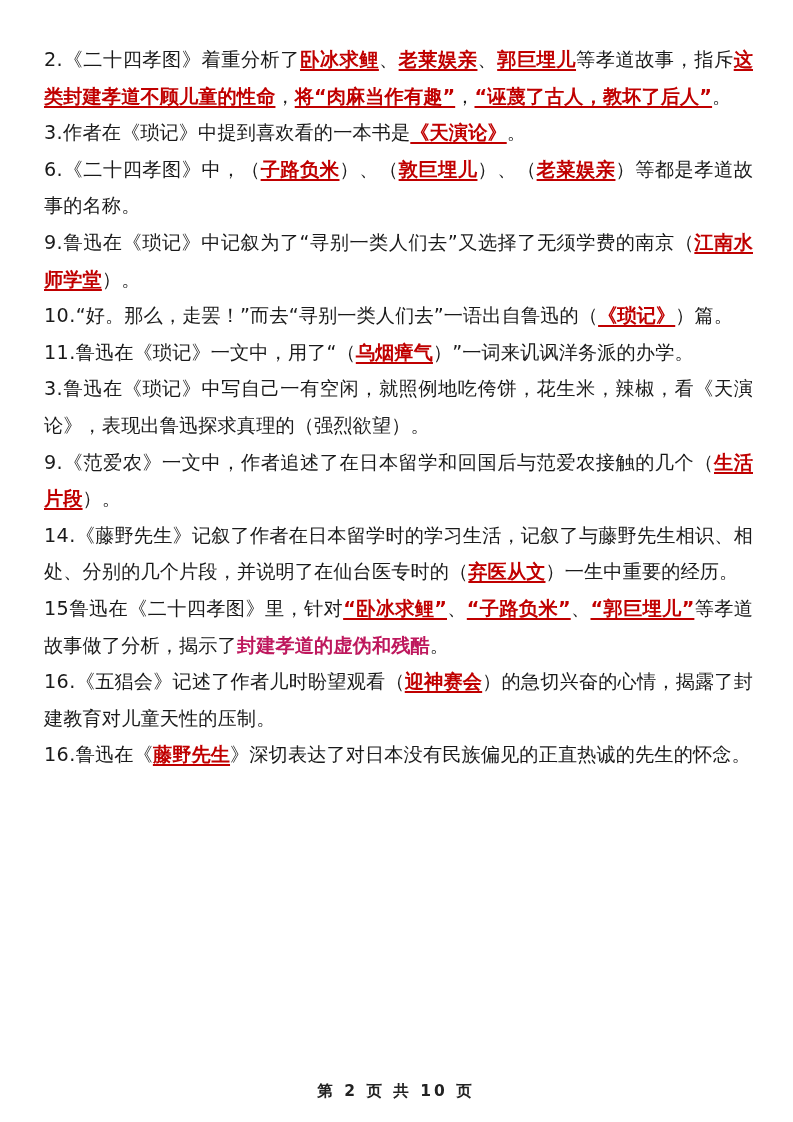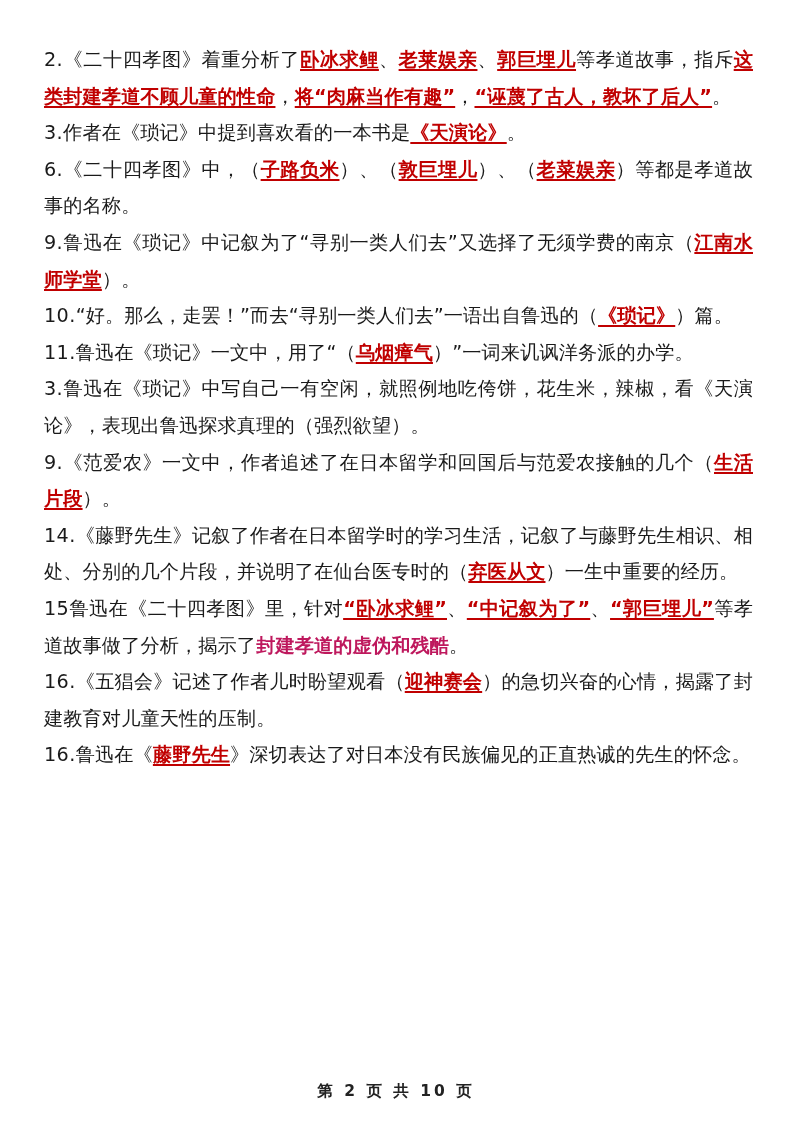--- a/index.html
+++ b/index.html
@@ -78,18 +78,18 @@
   <div class="body-text" id="question-list">
       <p class="qline"><span class="num plain">2.</span><span class="plain">《二十四孝图》着重分析了</span><span class="red-u">卧冰求鲤</span><span class="plain">、</span><span class="red-u">老莱娱亲</span><span class="plain">、</span><span class="red-u">郭巨埋儿</span><span class="plain">等孝道故事，指斥</span><span class="red-u">这类封建孝道不顾儿童的性命</span><span class="plain">，</span><span class="red-u">将“肉麻当作有趣”</span><span class="plain">，</span><span class="red-u">“诬蔑了古人，教坏了后人”</span><span class="plain">。</span></p>
       <p class="qline"><span class="num plain">3.</span><span class="plain">作者在《琐记》中提到喜欢看的一本书是</span><span class="red-u">《天演论》</span><span class="plain">。</span></p>
       <p class="qline"><span class="num plain">6.</span><span class="plain">《二十四孝图》中，（</span><span class="red-u">子路负米</span><span class="plain">）、（</span><span class="red-u">敦巨埋儿</span><span class="plain">）、（</span><span class="red-u">老菜娱亲</span><span class="plain">）等都是孝道故事的名称。</span></p>
       <p class="qline"><span class="num plain">9.</span><span class="plain">鲁迅在《琐记》中记叙为了“寻别一类人们去”又选择了无须学费的南京（</span><span class="red-u">江南水师学堂</span><span class="plain">）。</span></p>
       <p class="qline"><span class="num plain">10.</span><span class="plain">“好。那么，走罢！”而去“寻别一类人们去”一语出自鲁迅的（</span><span class="red-u">《琐记》</span><span class="plain">）篇。</span></p>
       <p class="qline"><span class="num plain">11.</span><span class="plain">鲁迅在《琐记》一文中，用了“（</span><span class="red-u">乌烟瘴气</span><span class="plain">）”一词来讥讽洋务派的办学。</span></p>
       <p class="qline"><span class="num plain">3.</span><span class="plain">鲁迅在《琐记》中写自己一有空闲，就照例地吃侉饼，花生米，辣椒，看《天演论》，表现出鲁迅探求真理的（强烈欲望）。</span></p>
       <p class="qline"><span class="num plain">9.</span><span class="plain">《范爱农》一文中，作者追述了在日本留学和回国后与范爱农接触的几个（</span><span class="red-u">生活片段</span><span class="plain">）。</span></p>
       <p class="qline"><span class="num plain">14.</span><span class="plain">《藤野先生》记叙了作者在日本留学时的学习生活，记叙了与藤野先生相识、相处、分别的几个片段，并说明了在仙台医专时的（</span><span class="red-u">弃医从文</span><span class="plain">）一生中重要的经历。</span></p>
-      <p class="qline"><span class="num plain">15</span><span class="plain">鲁迅在《二十四孝图》里，针对</span><span class="red-u">“卧冰求鲤”</span><span class="plain">、</span><span class="red-u">“中记叙为了”</span><span class="plain">、</span><span class="red-u">“郭巨埋儿”</span><span class="plain">等孝道故事做了分析，揭示了</span><span class="red">封建孝道的虚伪和残酷</span><span class="plain">。</span></p>
+      <p class="qline"><span class="num plain">15</span><span class="plain">鲁迅在《二十四孝图》里，针对</span><span class="red-u">“卧冰求鲤”</span><span class="plain">、</span><span class="red-u">“子路负米”</span><span class="plain">、</span><span class="red-u">“郭巨埋儿”</span><span class="plain">等孝道故事做了分析，揭示了</span><span class="red">封建孝道的虚伪和残酷</span><span class="plain">。</span></p>
       <p class="qline"><span class="num plain">16.</span><span class="plain">《五猖会》记述了作者儿时盼望观看（</span><span class="red-u">迎神赛会</span><span class="plain">）的急切兴奋的心情，揭露了封建教育对儿童天性的压制。</span></p>
       <p class="qline"><span class="num plain">16.</span><span class="plain">鲁迅在《</span><span class="red-u">藤野先生</span><span class="plain">》深切表达了对日本没有民族偏见的正直热诚的先生的怀念。</span></p>
     </div>
   <div class="footer" id="footer-label">第 2 页 共 10 页</div>
 </div>
 
 </body></html>

